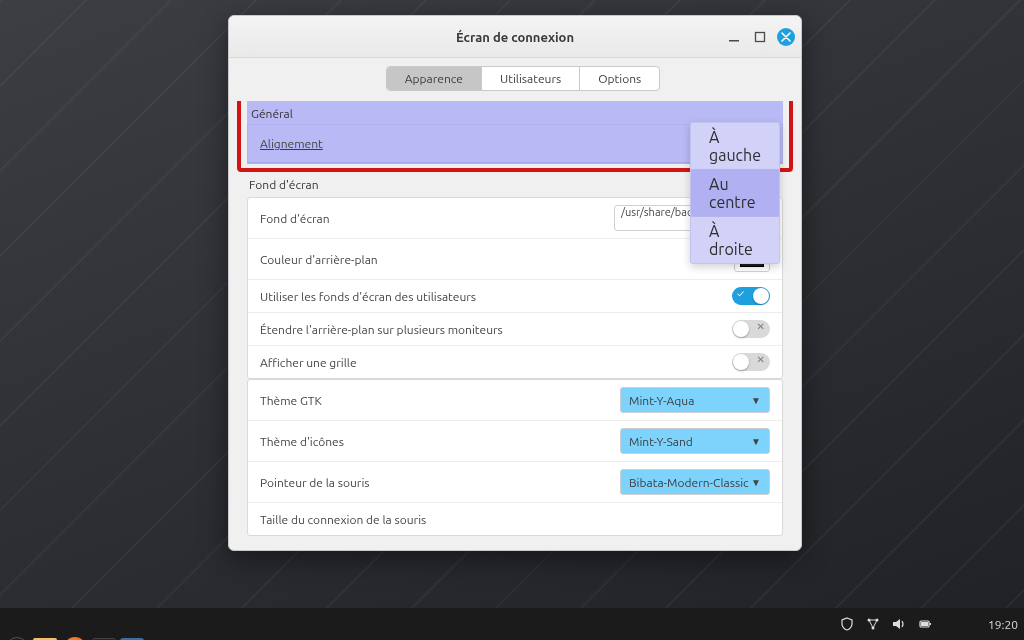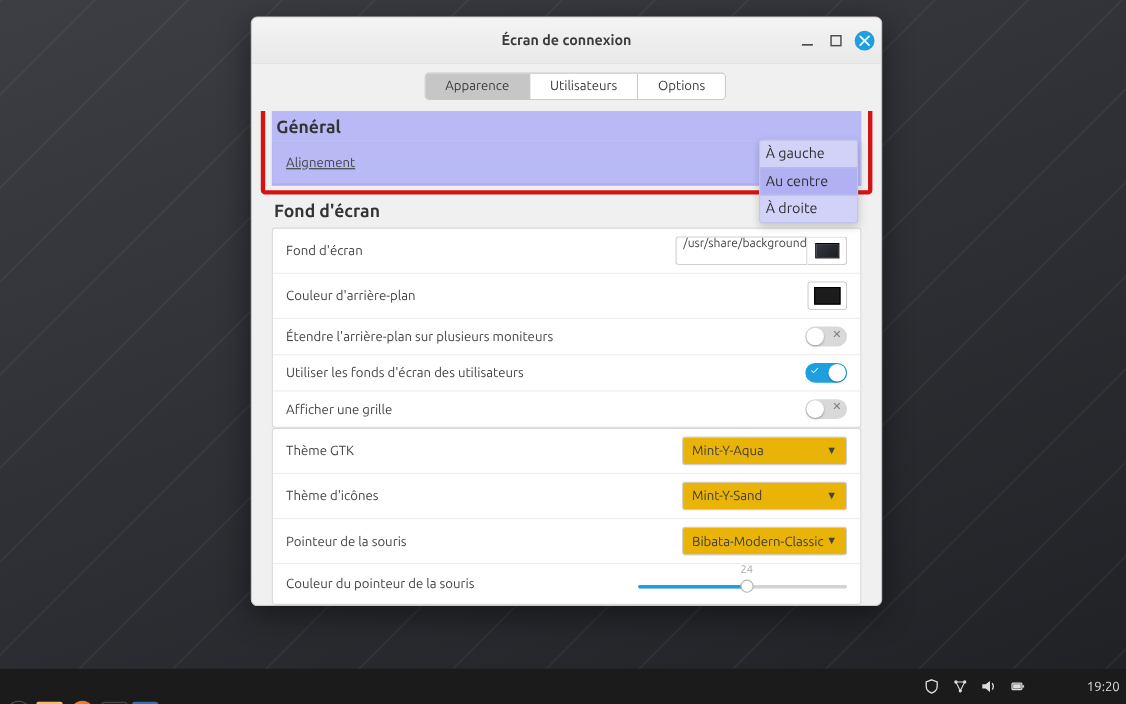--- a/index.html
+++ b/index.html
@@ -32,21 +32,21 @@
   .wc.close { width: 18px; height: 18px; background: #1ea0de; border-radius: 50%; color: #fff; font-weight: bold; font-size: 11px; }
 
   .tabrow { display: flex; justify-content: center; padding: 8px 0 10px 16px; }
   .tabs { display: flex; border: 1px solid #c9c9c9; border-radius: 4px; overflow: hidden; background: #fff; }
   .tab { padding: 5px 18px; font-size: 12px; border-right: 1px solid #c9c9c9; cursor: pointer; }
   .tab:last-child { border-right: none; }
   .tab.active { background: #c6c6c6; }
 
   .content { flex: 1; overflow-y: auto; padding: 0 18px 10px 18px; }
 
-  .section-title { font-weight: 700; font-size: 16px; margin: 8px 0 6px 2px; color: #333; }
+  .section-title { font-weight: 400; font-size: 12px; margin: 8px 0 6px 2px; color: #333; }
 
   .panel { background: #fff; border: 1px solid #d9d9d9; border-radius: 3px; }
   .row { display: flex; align-items: center; justify-content: space-between; padding: 7px 12px; min-height: 32px; border-bottom: 1px solid #ededed; }
   .row:last-child { border-bottom: none; }
   .row .label { font-size: 12px; color: #444; }
 
   
   .highlight-wrap { position: relative; }
   .highlight-border { position: absolute; left: -10px; right: -10px; top: -10px; bottom: -8px; border: 4px solid #d41414; border-radius: 4px; pointer-events: none; }
   .section-title.hl, .panel.hl, .panel.hl .row { background: #b9b9f5; }
@@ -54,28 +54,28 @@
   .section-title.hl { padding: 6px 4px 4px 4px; margin: 0; }
   .panel.hl .row { border-bottom: 1px solid #a7a7eb; }
 
   
   .dropdown-popup {
     position: absolute; right: 2px; top: -3px; width: 90px;
     background: #d2d2f9; border: 1px solid #c3c3f0; border-radius: 3px;
     box-shadow: 0 3px 8px rgba(0,0,0,0.18);
     z-index: 10;
   }
-  .dropdown-popup .opt { padding: 5px 5px; font-size: 13px; color: #2e2e2e; cursor: pointer; }
+  .dropdown-popup .opt { padding: 5px 18px; font-size: 16px; color: #2e2e2e; cursor: pointer; }
   .dropdown-popup .opt.hovered { background: #b0b0f2; }
   .dropdown-popup .sep { height: 1px; background: #b5b5eb; margin: 0; }
 
   
   .combo {
     display: flex; align-items: center; justify-content: space-between;
-    width: 150px; height: 26px; padding: 0 8px; background: #eab308;
+    width: 150px; height: 26px; padding: 0 8px; background: #7dd3fc;
     border: 1px solid #cfcfcf; border-radius: 3px; cursor: pointer;
   }
   .combo .caret { font-size: 10px; color: #444; }
 
   .text-entry-combo { display: flex; gap: 0; align-items: center; }
   .text-entry { width: 120px; height: 26px; border: 1px solid #cfcfcf; border-radius: 3px 0 0 3px; padding: 0 6px; font-size: 11px; color: #444; background: #fff; overflow: hidden; white-space: nowrap; }
   .color-swatch-btn { width: 36px; height: 26px; border: 1px solid #cfcfcf; border-left: none; border-radius: 0 3px 3px 0; background: #fff; display:flex; align-items:center; justify-content:center; cursor: pointer;}
   .color-swatch { width: 22px; height: 14px; background: #1c1c1c; border: 1px solid #000; }
   .color-btn-standalone { width: 36px; height: 26px; border: 1px solid #cfcfcf; border-radius: 3px; background:#fff; display:flex; align-items:center; justify-content:center; cursor:pointer;}
   .color-btn-standalone .color-swatch { width: 24px; height: 16px; }
@@ -176,28 +176,28 @@
           </div>
         </div>
       </div>
       <div class="row">
         <span class="label">Couleur d'arrière-plan</span>
         <div class="color-btn-standalone">
           <div class="color-swatch"></div>
         </div>
       </div>
       <div class="row">
+        <span class="label">Utiliser les fonds d'écran des utilisateurs</span>
+        <div class="switch on">
+            <div class="knob"></div>
+          </div>
+      </div>
+      <div class="row">
         <span class="label">Étendre l'arrière-plan sur plusieurs moniteurs</span>
         <div class="switch off">
-            <div class="knob"></div>
-          </div>
-      </div>
-      <div class="row">
-        <span class="label">Utiliser les fonds d'écran des utilisateurs</span>
-        <div class="switch on">
             <div class="knob"></div>
           </div>
       </div>
       <div class="row">
         <span class="label">Afficher une grille</span>
         <div class="switch off">
             <div class="knob"></div>
           </div>
       </div>
     </div>
@@ -218,27 +218,21 @@
         </div>
       </div>
       <div class="row">
         <span class="label">Pointeur de la souris</span>
         <div class="combo">
           <span>Bibata-Modern-Classic</span>
           <span class="caret">▼</span>
         </div>
       </div>
       <div class="row">
-        <span class="label">Couleur du pointeur de la souris</span>
-        <div class="slider-wrap">
-          <div class="slider-value">24</div>
-          <div class="slider-track"></div>
-          <div class="slider-fill"></div>
-          <div class="slider-thumb"></div>
-        </div>
+        <span class="label">Taille du connexion de la souris</span>
       </div>
     </div>
 
     <div class="section-title" style="margin-top:14px;">Images optionnelles</div>
 
   </div>
 </div>
 
 <div class="taskbar">
   <div class="left">

